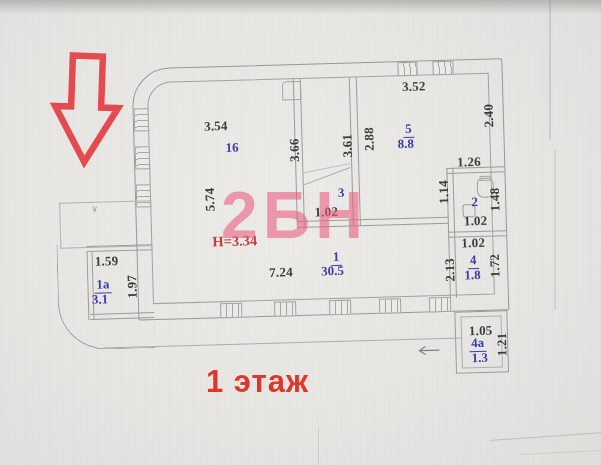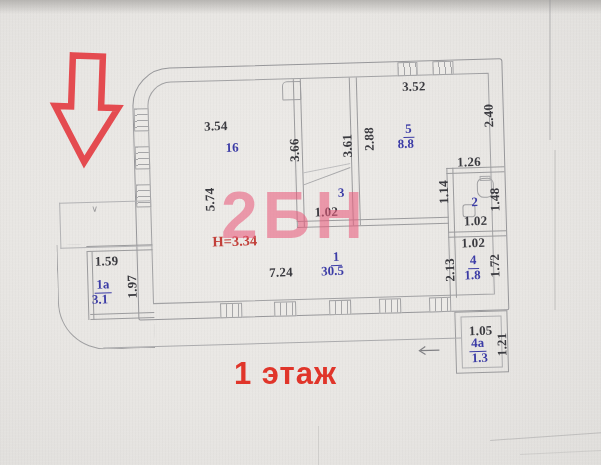--- a/index.html
+++ b/index.html
@@ -21,22 +21,22 @@
   .dw{position:absolute;box-sizing:border-box;border-left:1px solid #9b9b9d;border-right:1px solid #9b9b9d;}
   .dwh{position:absolute;box-sizing:border-box;border-top:1px solid #9b9b9d;border-bottom:1px solid #9b9b9d;}
   .win{position:absolute;box-sizing:border-box;background-color:#eceae7;border:1px solid #a2a2a4;}
   .win-v{background-image:repeating-linear-gradient(to bottom, rgba(0,0,0,0) 0 5px, #a6a6a8 5px 6px);}
   .win-h{background-image:repeating-linear-gradient(to right, rgba(0,0,0,0) 0 5px, #a6a6a8 5px 6px);}
   .dim{position:absolute;font:600 13px "Liberation Serif",serif;color:#3b3b40;letter-spacing:.2px;white-space:nowrap;}
   .dimv{width:46px;text-align:center;transform:rotate(-90deg);}
   .blue{position:absolute;font:700 13px "Liberation Serif",serif;color:#3c3ca6;white-space:nowrap;}
   .u{border-bottom:1.2px solid #3c3ca6;padding:0 2px;}
   #ceiling-h{position:absolute;font:600 14.5px "Liberation Serif",serif;color:#c2403a;}
-  #floor-title{position:absolute;left:206px;top:356px;
-     font:700 31px "Liberation Sans",sans-serif;color:#e0352a;letter-spacing:1px;margin-left:28px;}
+  #floor-title{position:absolute;left:206px;top:364px;
+     font:700 31px "Liberation Sans",sans-serif;color:#e0352a;letter-spacing:1px;}
   #wm-logo{position:absolute;left:221px;top:177px;
      font:700 66px "Liberation Sans",sans-serif;letter-spacing:5px;
      color:rgba(232,92,124,.58);text-align:center;}
   #wm-sub{position:absolute;left:222px;top:255px;
      font:400 13px "Liberation Sans",sans-serif;letter-spacing:1.6px;
      color:rgba(118,118,124,.8);}
   .porch-mark{position:absolute;font:400 9px "Liberation Sans",sans-serif;color:#9a9a9c;}
   svg{position:absolute;overflow:visible;}
 </style>
 </head>

